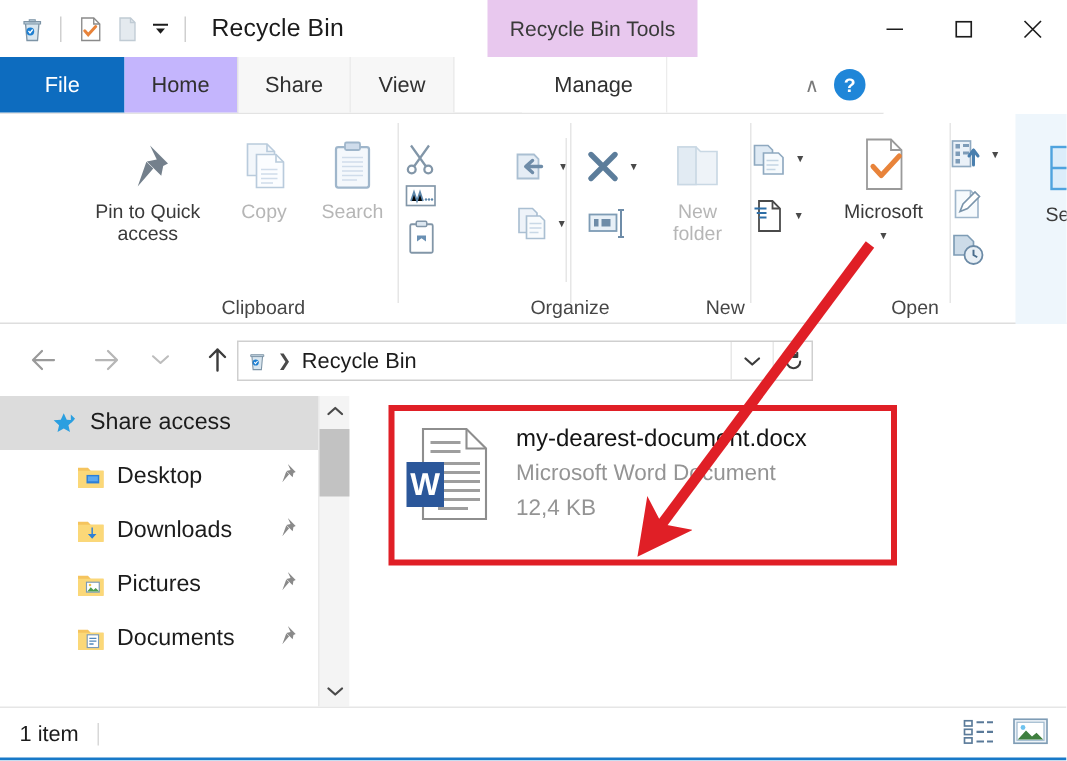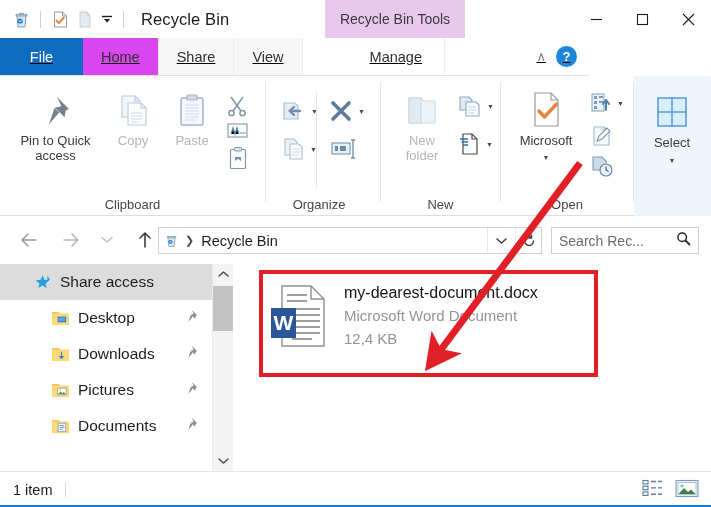--- a/index.html
+++ b/index.html
@@ -38,48 +38,47 @@
     width:46px; height:38px; display:flex; align-items:center; justify-content:center;
     cursor:default;
   }
   .wc svg { display:block; }
 
   
   .tabstrip {
     position:absolute; left:0; top:38px; width:589px; height:38px;
     background:#ffffff; display:flex; align-items:stretch;
     border-bottom:1px solid #e3e3e3;
-    text-decoration:underline;
   }
   .tab-file {
     width:83px; background:#0d6cbf; color:#fff;
     display:flex; align-items:center; justify-content:center; font-size:14.5px;
   }
   .tab {
     padding:0 18px; display:flex; align-items:center; justify-content:center;
     font-size:14.5px; color:#303030; background:#f7f7f7;
     border-right:1px solid #ececec;
   }
-  .tab.active { background:#d946ef; border-right:1px solid #e3e3e3; }
+  .tab.active { background:#c4b5fd; border-right:1px solid #e3e3e3; }
   .tab.ctx { background:#ffffff; padding:0 22px; }
   .tabfill { flex:1; background:#ffffff; }
   .tab-right { display:flex; align-items:center; gap:10px; padding-right:12px; background:#fff;}
   .chev-up { font-size:13px; color:#7a7a7a; }
   .helpbtn {
     width:21px; height:21px; border-radius:50%; background:#1f86d8;
     color:#fff; font-size:13px; font-weight:bold;
     display:flex; align-items:center; justify-content:center;
   }
 
   
   .ribbon {
     position:absolute; left:0; top:76px; width:711px; height:140px;
     background:#ffffff; border-bottom:1px solid #dedede;
   }
-  .rgroup { position:absolute; top:0; height:140px; }
+  .rgroup { position:absolute; top:0; height:140px;margin-left:43px; }
   .rgroup-label {
     position:absolute; bottom:4px; width:100%; text-align:center;
     font-size:13px; color:#464646;
   }
   .gdiv { position:absolute; top:6px; width:1px; height:120px; background:#e6e6e6; }
   .bigbtn {
     position:absolute; display:flex; flex-direction:column; align-items:center;
     font-size:13px; color:#3a3a3a; line-height:15px; text-align:center;
   }
   .bigbtn .lbl { margin-top:3px; }
@@ -279,21 +278,21 @@
         <span class="lbl">Copy</span>
       </div>
       <div class="bigbtn dis" style="left:163px; top:16px; width:58px;">
         <svg width="38" height="38" viewBox="0 0 38 38">
           <rect x="8" y="6" width="22" height="27" rx="1.5" fill="#f4f8fc" stroke="#9fb6cb" stroke-width="1.5"></rect>
           <rect x="14" y="3" width="10" height="5" rx="1" fill="#cfdceb" stroke="#9fb6cb" stroke-width="1.2"></rect>
           <g stroke="#cfdcea" stroke-width="1">
               <path d="M12 13h14M12 16h14M12 19h14M12 22h14M12 25h14M12 28h10"></path>
             </g>
         </svg>
-        <span class="lbl">Paste</span>
+        <span class="lbl">Search</span>
       </div>
       <div style="position:absolute; left:225px; top:18px;">
         <svg width="24" height="24" viewBox="0 0 24 24">
           <g fill="none" stroke="#8296a8" stroke-width="1.5">
             <path d="M6 3l10 14M18 3L8 17"></path>
             <circle cx="6.5" cy="19" r="2.6"></circle>
               <circle cx="17.5" cy="19" r="2.6"></circle>
           </g>
         </svg>
       </div>
@@ -314,21 +313,21 @@
         <svg width="20" height="24" viewBox="0 0 20 24">
           <rect x="2.5" y="3.5" width="15" height="19" rx="1" fill="#fff" stroke="#8296a8" stroke-width="1.2"></rect>
           <rect x="6.5" y="1.5" width="7" height="3.5" rx="0.8" fill="#dde7f0" stroke="#8296a8" stroke-width="1"></rect>
           <path d="M7 11h6v4l-3-2.2-3 2.2z" fill="#6a90b3"></path>
         </svg>
       </div>
       <div class="rgroup-label">Clipboard</div>
     </div>
     <div class="gdiv" style="left:265px;"></div>
 
-    <div class="rgroup" style="left:262px; width:114px;">
+    <div class="rgroup" style="left:280px; width:114px;">
       <div style="position:absolute; left:18px; top:22px; display:flex; align-items:center;">
         <svg width="28" height="26" viewBox="0 0 28 26">
           <path d="M4 5h11l3 3v13H4z" fill="#e5edf5" stroke="#aabfd2" stroke-width="1.2"></path>
           <path d="M20 13h-9M14 9l-4.5 4 4.5 4" fill="none" stroke="#6e8ca8" stroke-width="2.3" stroke-linecap="round" stroke-linejoin="round"></path>
         </svg>
         <span class="smallcaret" style="margin-left:3px;">▼</span>
       </div>
       <div style="position:absolute; left:19px; top:60px; display:flex; align-items:center;">
         <svg width="26" height="26" viewBox="0 0 26 26">
           <path d="M4 3h9l3 3v13H4z" fill="#eef3f9" stroke="#aabfd2" stroke-width="1.1"></path>
@@ -486,29 +485,20 @@
         </svg>
     </span>
     <span class="refreshbtn">
       <svg width="14" height="14" viewBox="0 0 14 14">
         <path d="M11.5 7a4.5 4.5 0 1 1-2.2-3.9" fill="none" stroke="#3c3c3c" stroke-width="1.4" stroke-linecap="round"></path>
         <path d="M9.5 1.2V4h-2.8" fill="none" stroke="#3c3c3c" stroke-width="1.4" stroke-linecap="round" stroke-linejoin="round"></path>
       </svg>
     </span>
   </div>
 
-  <div class="searchbox">
-    <span class="ph">Search Rec...</span>
-    <span>
-      <svg width="15" height="15" viewBox="0 0 15 15">
-        <circle cx="6.2" cy="6.2" r="4.3" fill="none" stroke="#2a2a2a" stroke-width="1.5"></circle>
-        <path d="M9.5 9.5l4 4" stroke="#2a2a2a" stroke-width="1.8" stroke-linecap="round"></path>
-      </svg>
-    </span>
-  </div>
 
   <div class="sidebar">
 
     <div class="navitem sel">
       <span class="ico">
         <svg width="17" height="17" viewBox="0 0 18 18">
           <path d="M9 1.5l2.1 4.6 5 .5-3.8 3.4 1.1 4.9L9 12.3l-4.4 2.6 1.1-4.9L1.9 6.6l5-.5z" fill="#2b9fe0"></path>
           <path d="M14 2.5l3 3-3 3" fill="#2b9fe0"></path>
         </svg>
       </span>

